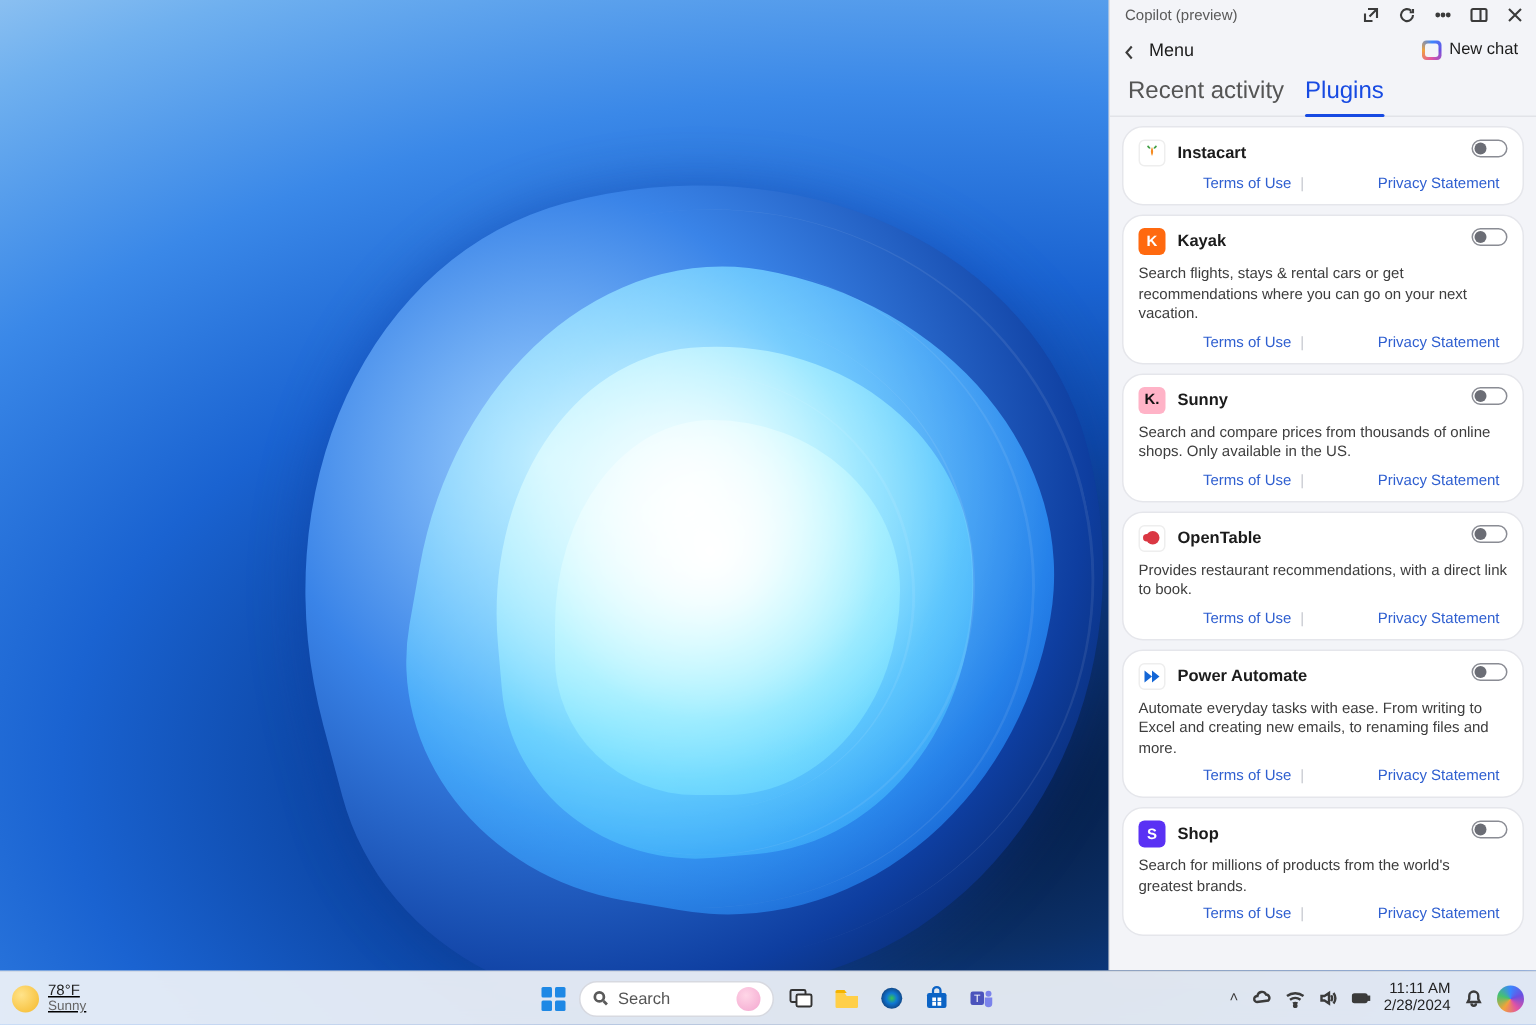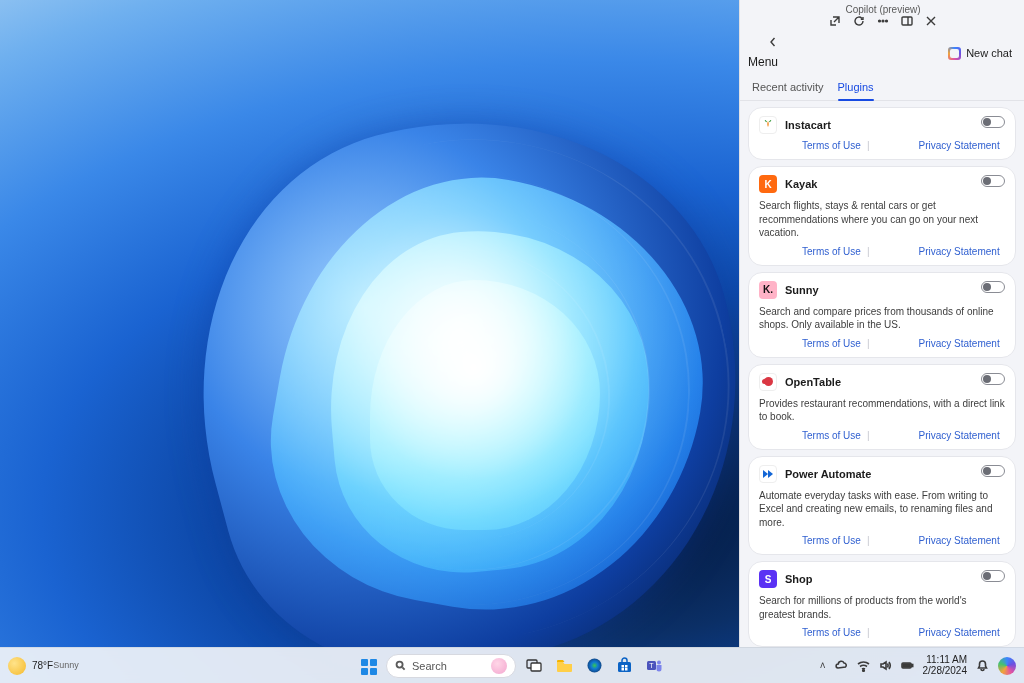--- a/index.html
+++ b/index.html
@@ -43,40 +43,39 @@
   background: #f3f4f8;
   border-left: 1px solid rgba(0,0,0,.08);
   display: flex;
   flex-direction: column;
   font-size: 11px;
   color: #2b2b2b;
 }
 .panel-header {
   display:flex; align-items:center; justify-content:space-between;
   padding: 4px 8px 2px 10px;
-  flex-direction: column;
 }
 .panel-title { font-size: 10px; color:#5a5a5a; }
 .panel-ctrls { display:flex; gap:12px; align-items:center; }
 .hicon { width:12px; height:12px; display:flex; align-items:center; justify-content:center; color:#3b3b3b; cursor:pointer; }
 .hicon svg{width:12px;height:12px;stroke:#3b3b3b;stroke-width:1.4;fill:none;}
 
 .panel-subhead {
   display:flex; align-items:center; justify-content:space-between;
   padding: 8px 12px 6px 8px;
 }
-.back-menu { display:flex; align-items:flex-end; gap:8px; cursor:pointer;flex-direction:column; }
+.back-menu { display:flex; align-items:flex-end; gap:8px; cursor:pointer; }
 .back-menu .chev{width:10px;height:10px;}
 .back-menu span{font-size:12px;color:#1b1b1b;}
 .newchat { display:flex; align-items:center; gap:5px; cursor:pointer; font-size:11px; color:#1b1b1b;}
 .newchat .nc-icon{width:13px;height:13px;background:conic-gradient(#3a86ff,#6c4fe0,#e053a5,#f2a33a,#3a86ff);border-radius:3px;position:relative;}
 .newchat .nc-icon::after{content:"";position:absolute;inset:2px;background:#f3f4f8;border-radius:2px;}
 
 .tabs { display:flex; gap:14px; padding:0 12px; border-bottom:1px solid #e2e3e8;}
-.tab { padding:6px 0 7px; font-size:11px; color:#555; cursor:pointer; position:relative;}
+.tab { padding:6px 0 7px; font-size:16px; color:#555; cursor:pointer; position:relative;}
 .tab.active { color:#174ae2; }
 .tab.active::after{content:"";position:absolute;left:0;right:0;bottom:-1px;height:2px;background:#174ae2;border-radius:2px;}
 
 .plugin-list { flex:1; overflow-y:auto; padding:6px 8px 12px; display:flex; flex-direction:column; gap:6px;}
 .card {
   background:#fff; border:1px solid #e5e6eb; border-radius:14px;
   padding:8px 10px 8px; position:relative;
 }
 .card-head { display:flex; align-items:center; gap:8px; margin-bottom:6px;}
 .plugin-icon { width:18px; height:18px; border-radius:4px; display:flex; align-items:center; justify-content:center; font-size:10px; font-weight:700; color:#fff;}
@@ -106,25 +105,25 @@
 
 .taskbar {
   position:absolute; left:0; right:0; bottom:0; height:36px;
   background:rgba(241,244,249,.92); backdrop-filter:blur(6px);
   border-top:1px solid rgba(0,0,0,.06);
   display:flex; align-items:center; justify-content:space-between;
   padding:0 8px;
 }
 .tb-left{display:flex;align-items:center;gap:6px;}
 .weather-ic{width:18px;height:18px;border-radius:50%;background:radial-gradient(circle at 35% 35%,#ffe38a,#f5b92a);}
-.weather-txt{display:flex;flex-direction:row;line-height:1;}
+.weather-txt{display:flex;flex-direction:column;line-height:1;text-decoration:underline;}
 .weather-txt .temp{font-size:10px;color:#222;}
 .weather-txt .cond{font-size:9px;color:#666;}
 
-.tb-center{position:absolute;left:50%;transform:translateX(-50%);display:flex;align-items:flex-end;gap:6px;}
+.tb-center{position:absolute;left:50%;transform:translateX(-50%);display:flex;align-items:center;gap:6px;}
 .winstart{width:22px;height:22px;display:grid;grid-template-columns:1fr 1fr;grid-template-rows:1fr 1fr;gap:2px;padding:3px;cursor:pointer;}
 .winstart div{background:#1e88e5;border-radius:1px;}
 .searchbox{display:flex;align-items:center;gap:6px;width:130px;height:24px;background:#fff;border:1px solid #d7d9e0;border-radius:14px;padding:0 8px;cursor:text;}
 .searchbox svg{width:11px;height:11px;stroke:#5a5a5a;stroke-width:2;fill:none;}
 .searchbox span{font-size:11px;color:#555;}
 .search-emoji{width:16px;height:16px;border-radius:50%;background:radial-gradient(circle at 40% 35%,#ffd6e7,#f3a6cf);margin-left:auto;}
 .tb-app{width:24px;height:24px;border-radius:4px;display:flex;align-items:center;justify-content:center;cursor:pointer;}
 .tb-app svg{width:17px;height:17px;}
 
 .tb-right{display:flex;align-items:center;gap:9px;}

